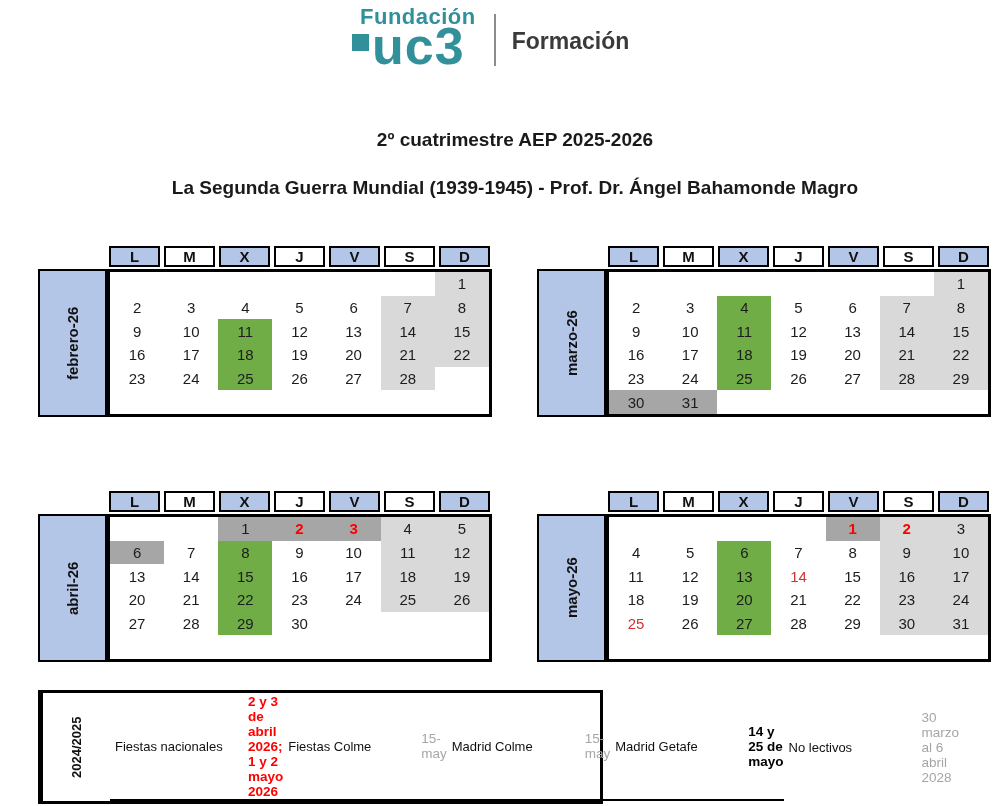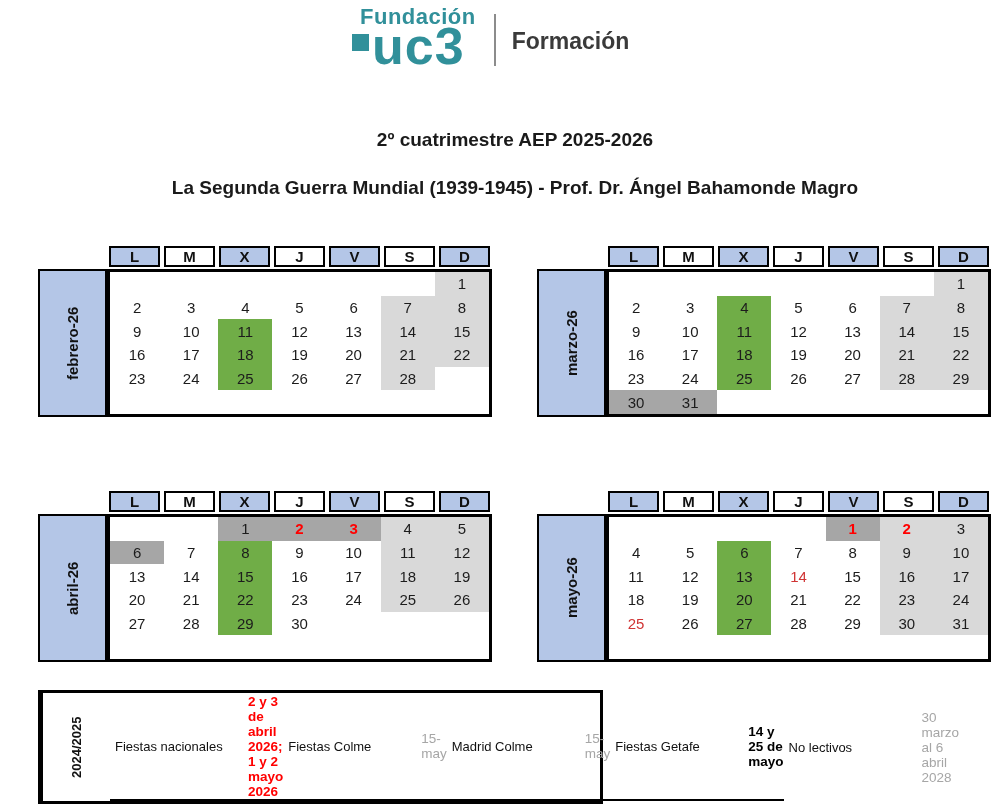--- a/index.html
+++ b/index.html
@@ -363,21 +363,21 @@
       </div>
       <div class="legend-row">
         <div class="legend-label">Fiestas Colme</div>
         <div class="legend-value" style="color: rgb(166, 166, 166);">15-may</div>
       </div>
       <div class="legend-row">
         <div class="legend-label">Madrid Colme</div>
         <div class="legend-value" style="color: rgb(166, 166, 166);">15-may</div>
       </div>
       <div class="legend-row">
-        <div class="legend-label">Fiestas Getafe</div>
+        <div class="legend-label">Madrid Getafe</div>
         <div class="legend-value" style="color: #000000; font-weight: bold;">14 y 25 de mayo</div>
       </div>
       <div class="legend-row">
         <div class="legend-label">No lectivos</div>
         <div class="legend-value" style="color: rgb(166, 166, 166);">30 marzo al 6 abril 2028</div>
       </div>
     </div>
   </div>
 
 </div>

